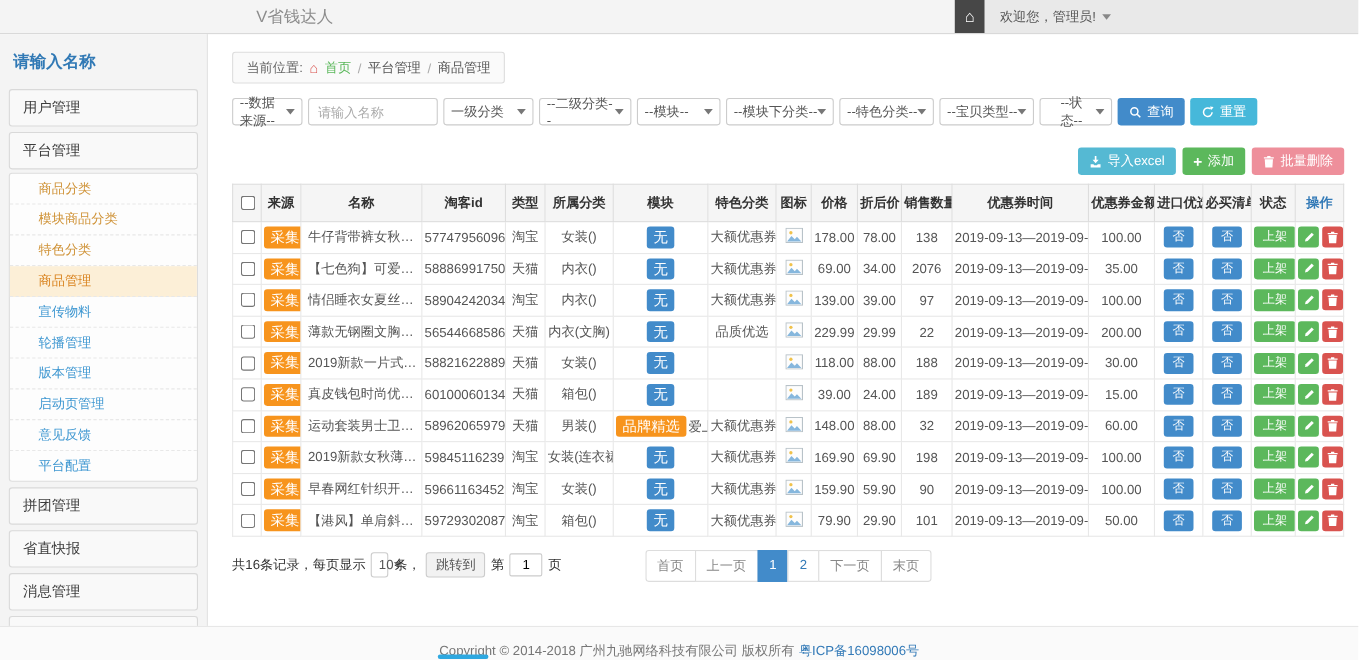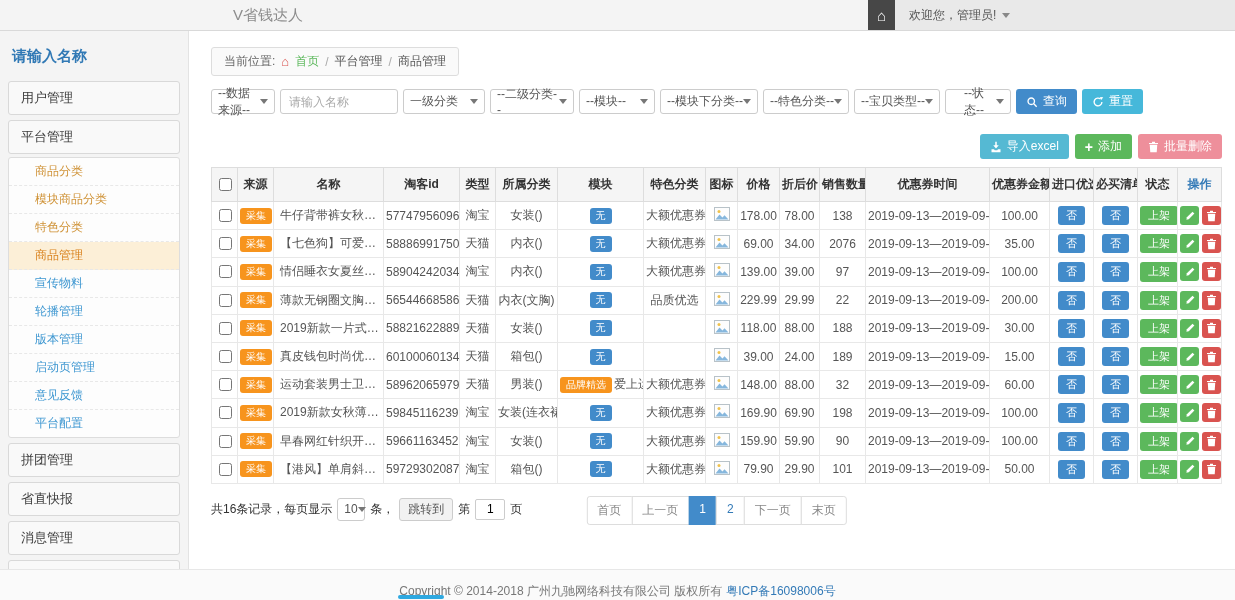--- a/index.html
+++ b/index.html
@@ -49,34 +49,34 @@
   .btn-pink { background:#ee8f9b; }
   .plus-glyph { font-weight:bold; font-size:14px; line-height:1; }
   
   .toolbar { display:flex; justify-content:flex-end; gap:6px; margin-top:20px; }
   
   .grid { width:100%; border-collapse:collapse; table-layout:fixed; margin-top:8px; }
   .grid th { background:#f5f5f5; border:1px solid #ddd; padding:7px 2px; font-size:12px; color:#333; text-align:center; font-weight:bold; white-space:nowrap; overflow:hidden; }
   .grid th.op { color:#337ab7; }
   .grid td { border:1px solid #e8e8e8; padding:4px 2px; text-align:center; font-size:12px; color:#555; white-space:nowrap; overflow:hidden; height:27px; }
   .grid td.name { text-align:left; padding-left:6px; text-overflow:ellipsis; }
-  .badge { display:inline-block; padding:2px 6px; border-radius:3px; color:#fff; font-size:10px; line-height:1.2; }
+  .badge { display:inline-block; padding:2px 6px; border-radius:3px; color:#fff; font-size:13px; line-height:1.2; }
   .badge-orange { background:#f7941d; }
   .badge-blue { background:#428bca; }
   .module-extra { margin-left:2px; color:#555; }
   .mbtn { display:inline-block; padding:3px 8px; border-radius:3px; color:#fff; font-size:11px; line-height:1.2; cursor:pointer; }
   .mbtn-blue { background:#428bca; }
   .mbtn-green { background:#5cb85c; }
   .sqbtn { display:inline-flex; width:19px; height:19px; border-radius:3px; align-items:center; justify-content:center; cursor:pointer; vertical-align:middle; }
   .sq-green { background:#5cb85c; margin-right:3px; }
   .sq-red { background:#d9534f; }
   
   .pgbar { position:relative; margin-top:10px; height:34px; }
   .pg-left { display:flex; align-items:center; gap:5px; color:#333; padding-top:4px; }
-  .psize { width:28px; height:23px;text-align:center; }
+  .psize { width:16px; height:23px;text-align:center; }
   .jump-btn { height:23px; border:1px solid #ccc; background:#f2f2f2; border-radius:3px; padding:0 8px; font:inherit; color:#555; cursor:pointer; }
   .pg-input { width:30px; height:21px; border:1px solid #ccc; border-radius:2px; text-align:center; font:inherit; }
   .pager { position:absolute; left:50%; transform:translateX(-50%); top:2px; display:flex; }
   .pg-btn { border:1px solid #ddd; background:#fff; padding:5px 10px; margin-left:-1px; color:#666; cursor:pointer; font-size:12px; text-decoration:none; }
   .pg-btn:first-child { border-radius:3px 0 0 3px; margin-left:0; }
   .pg-btn:last-child { border-radius:0 3px 3px 0; }
   .pg-btn.muted { color:#888; }
   .pg-btn.link { color:#337ab7; }
   .pg-btn.active { background:#428bca; border-color:#428bca; color:#fff; }
   

